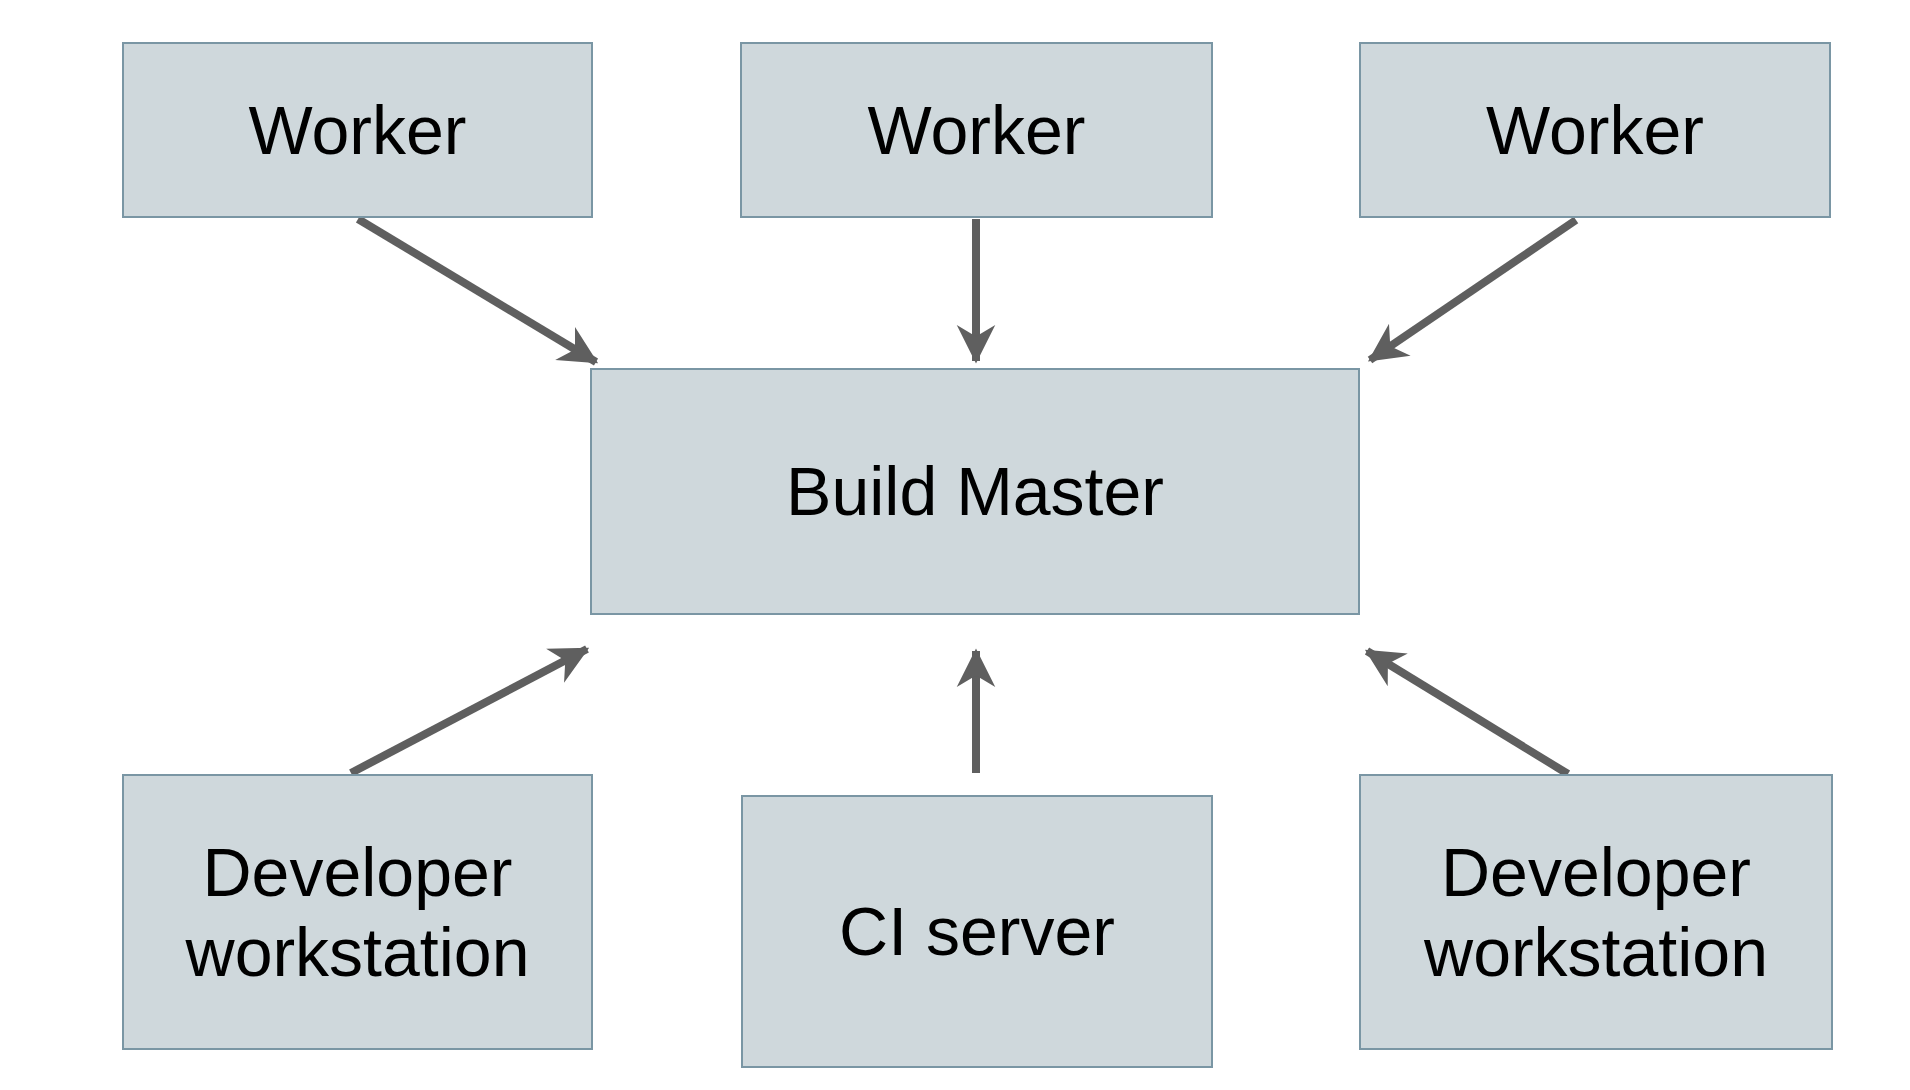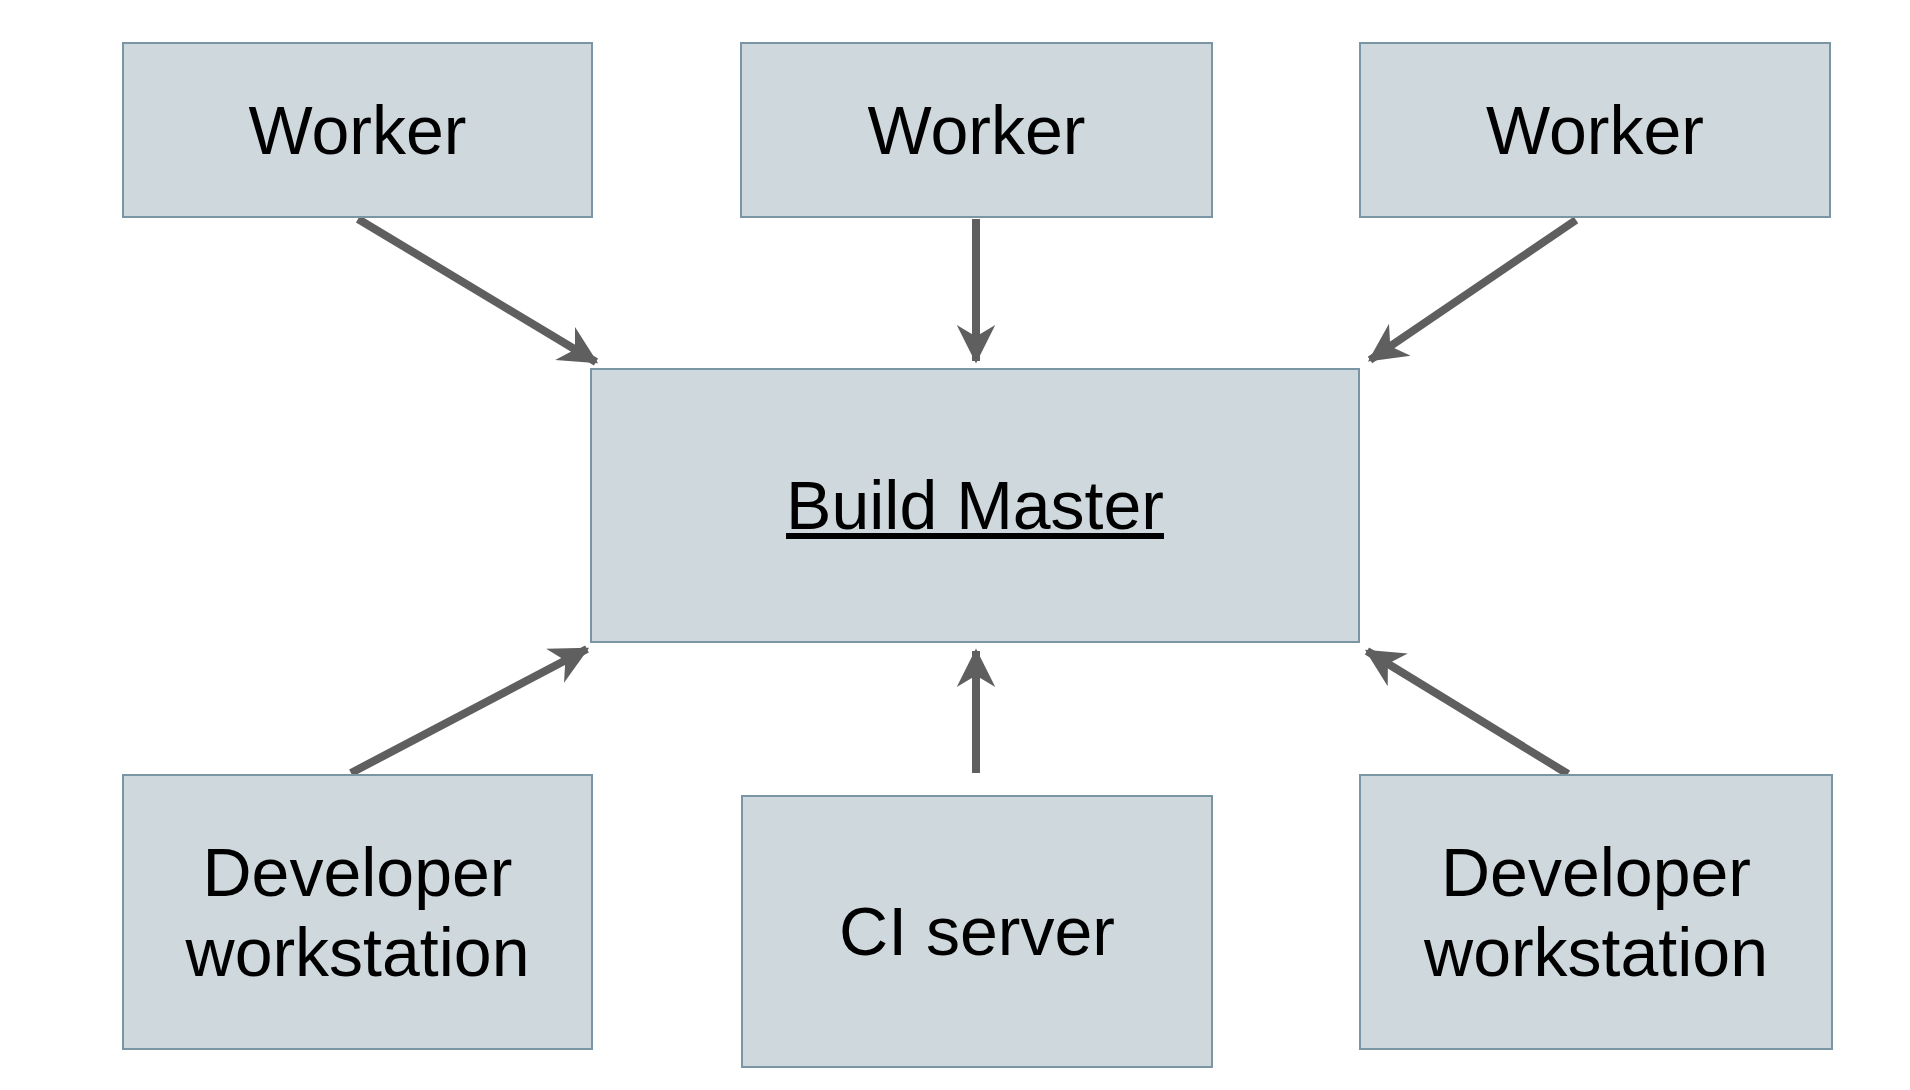--- a/index.html
+++ b/index.html
@@ -40,21 +40,21 @@
     line-height:1.18;
     letter-spacing:0;
   }
   .node .label{
     display:block;
     padding:0 24px;
   }
   #n-worker-1{left:122px;top:42px;width:471px;height:176px;}
   #n-worker-2{left:740px;top:42px;width:473px;height:176px;}
   #n-worker-3{left:1359px;top:42px;width:472px;height:176px;}
-  #n-build-master{left:590px;top:368px;width:770px;height:275px;text-decoration:underline;}
+  #n-build-master{left:590px;top:368px;width:770px;height:247px;}
   #n-dev-left{left:122px;top:774px;width:471px;height:276px;}
   #n-ci-server{left:741px;top:775px;width:472px;height:273px;margin-top:20px;}
   #n-dev-right{left:1359px;top:774px;width:474px;height:276px;}
 </style>
 </head>
 <body>
 
 <div class="canvas">
 
   <svg class="arrows-layer" id="arrows-layer" viewBox="0 0 1910 1090" xmlns="http://www.w3.org/2000/svg">

